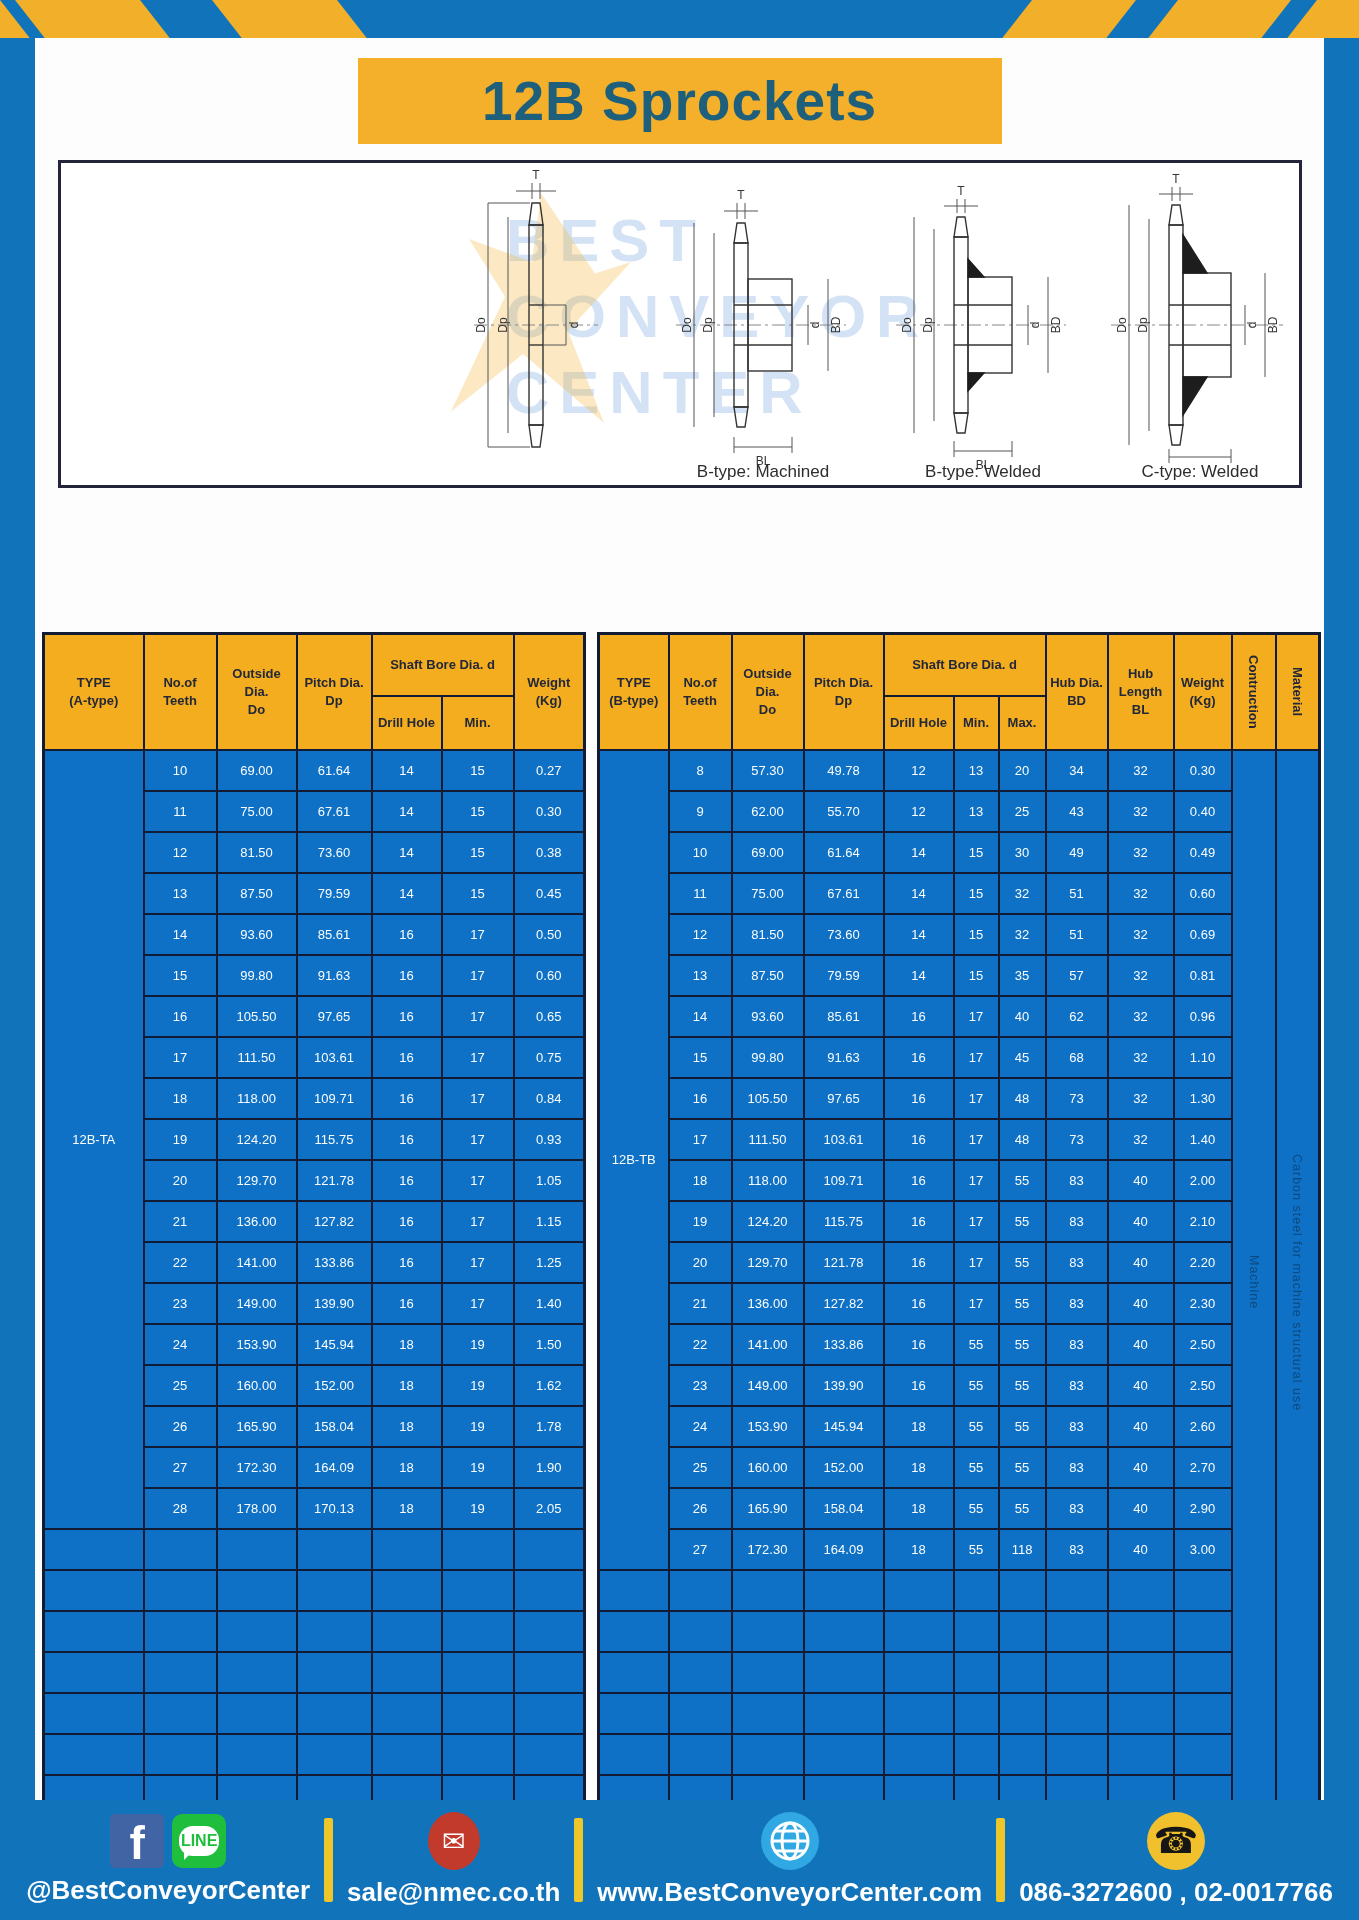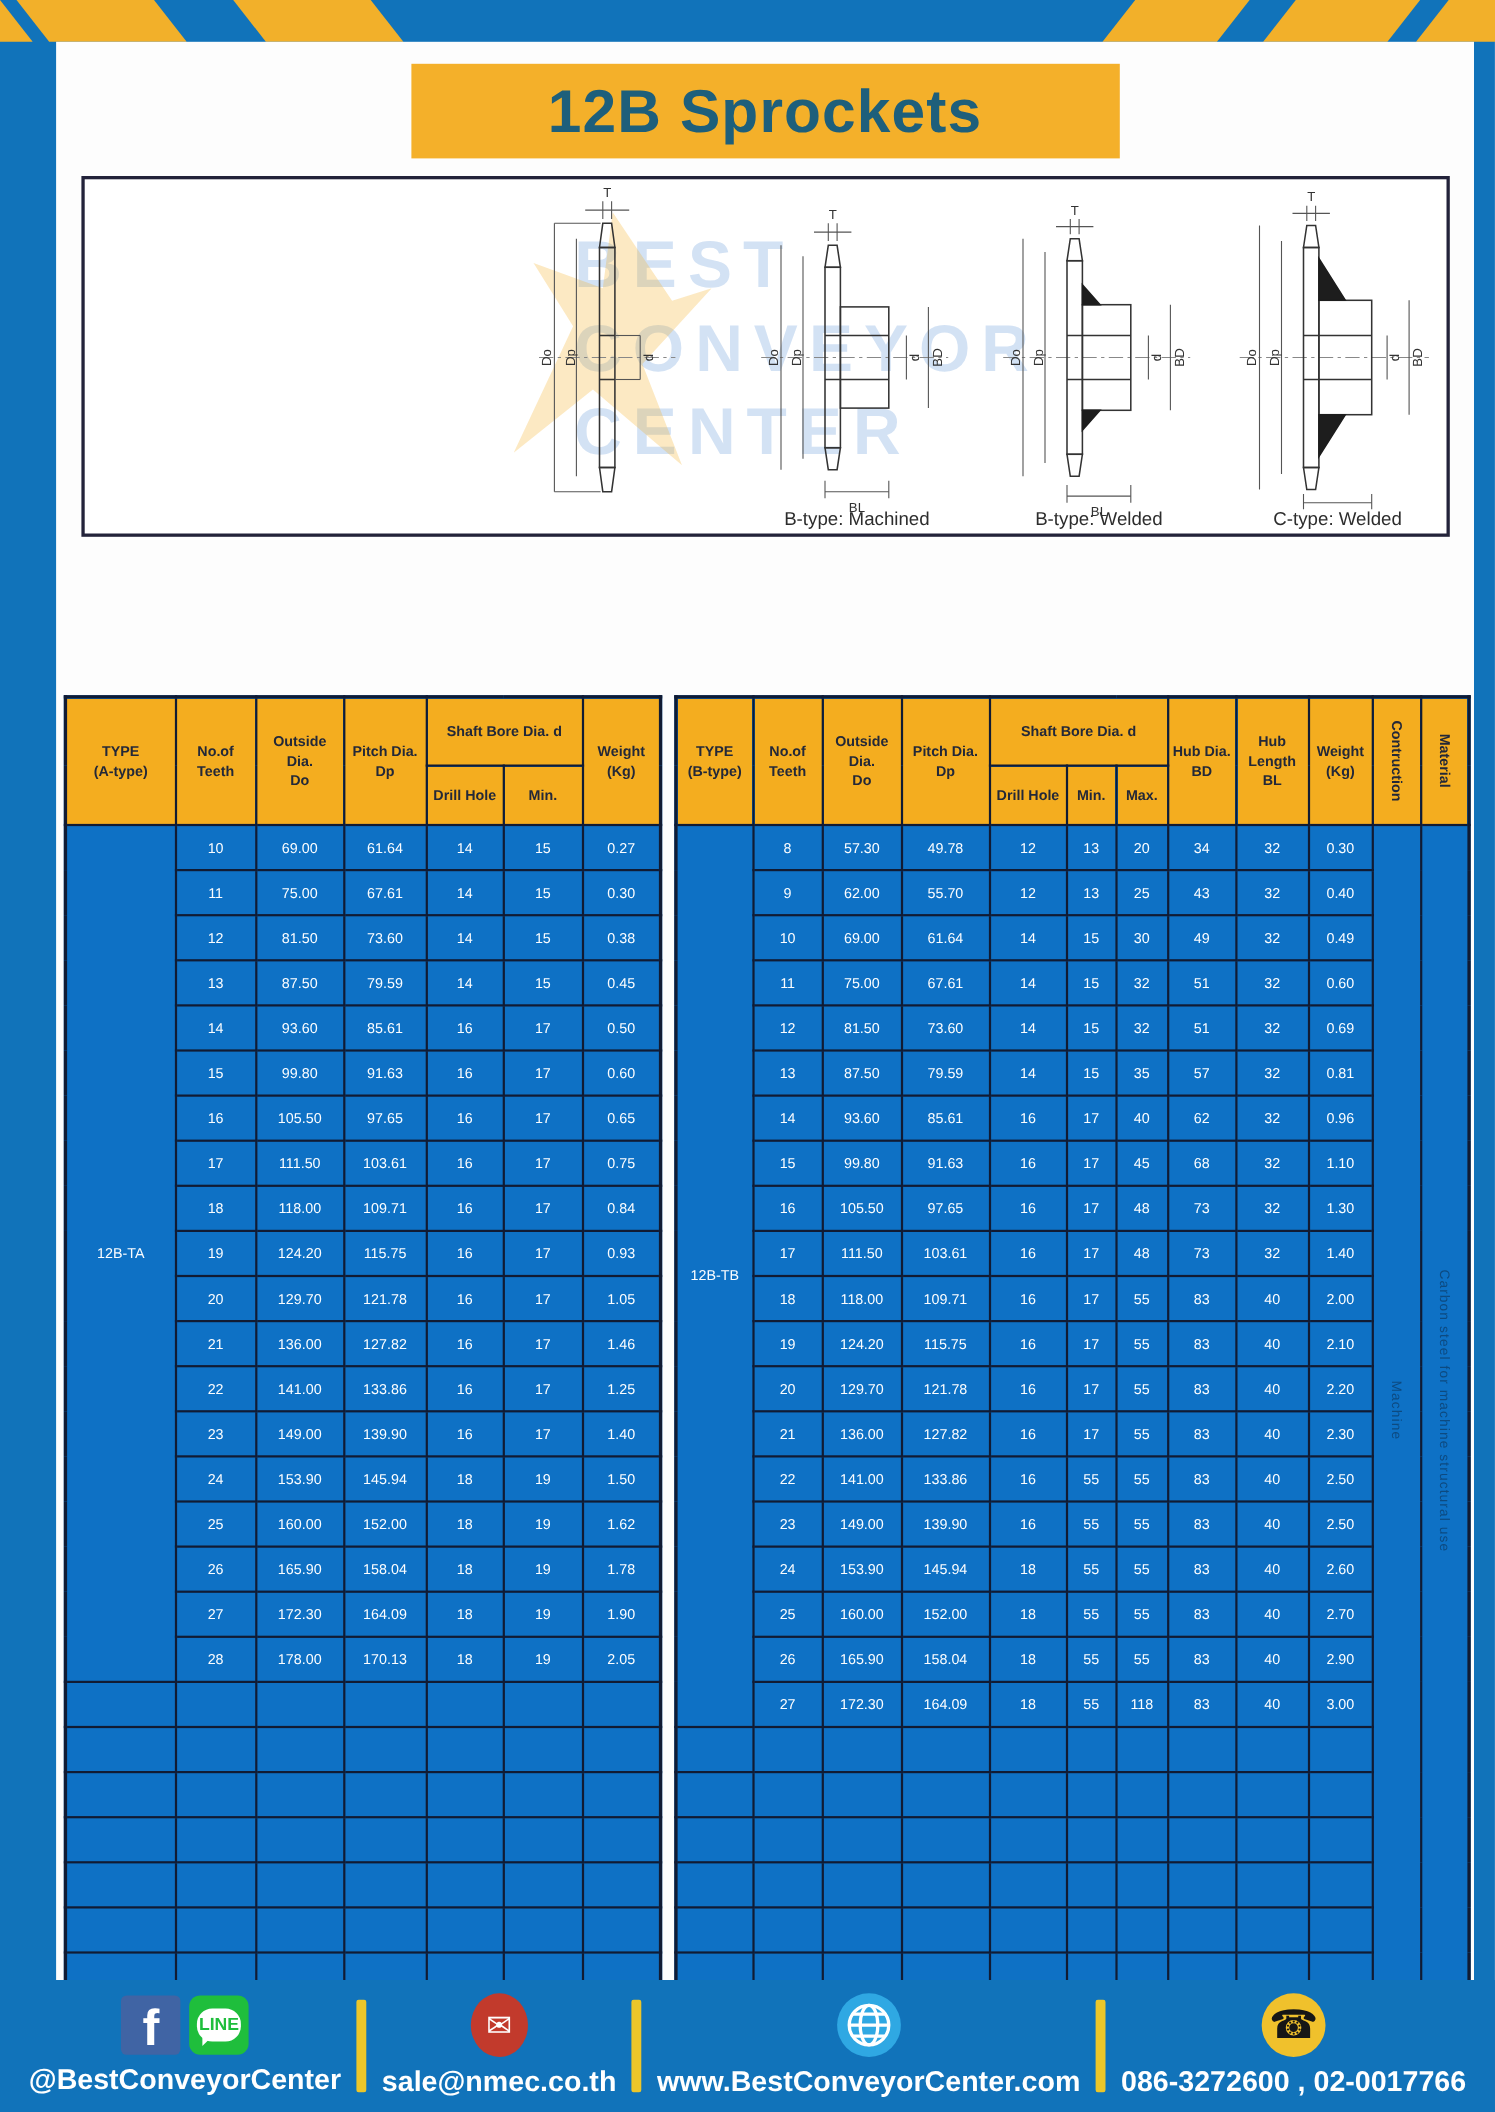--- a/index.html
+++ b/index.html
@@ -5,21 +5,21 @@
   html,body{margin:0;padding:0;}
   body{width:1359px;height:1920px;position:relative;background:#1173ba;
        font-family:"Liberation Sans",sans-serif;overflow:hidden;}
 
   
   .stripe{position:absolute;top:0;height:38px;background:#f2b02a;transform-origin:top left;}
   .stripe.l{transform:skewX(38deg);}
   .stripe.r{transform:skewX(-38deg);}
 
   
-  .white-page{position:absolute;left:35px;top:38px;width:1289px;height:1762px;background:#fdfdfd;margin-left:16px;}
+  .white-page{position:absolute;left:35px;top:38px;width:1289px;height:1762px;background:#fdfdfd;}
 
   
   .title-box{position:absolute;left:50%;transform:translateX(-50%);top:20px;width:644px;height:86px;
              background:#f4b02a;display:flex;align-items:center;justify-content:center;}
   .title-box span{font-size:55px;font-weight:bold;color:#1e5f7b;letter-spacing:1px;}
 
   
   .spec-box{position:absolute;left:23px;top:122px;width:1238px;height:322px;background:#ffffff;
             border:3px solid #23233a;}
   .specs{position:absolute;left:30px;top:86px;}
@@ -343,21 +343,21 @@
           <td>16</td>
           <td>17</td>
           <td>1.05</td>
         </tr>
         <tr>
           <td>21</td>
           <td>136.00</td>
           <td>127.82</td>
           <td>16</td>
           <td>17</td>
-          <td>1.46</td>
+          <td>1.15</td>
         </tr>
         <tr>
           <td>22</td>
           <td>141.00</td>
           <td>133.86</td>
           <td>16</td>
           <td>17</td>
           <td>1.25</td>
         </tr>
         <tr>

